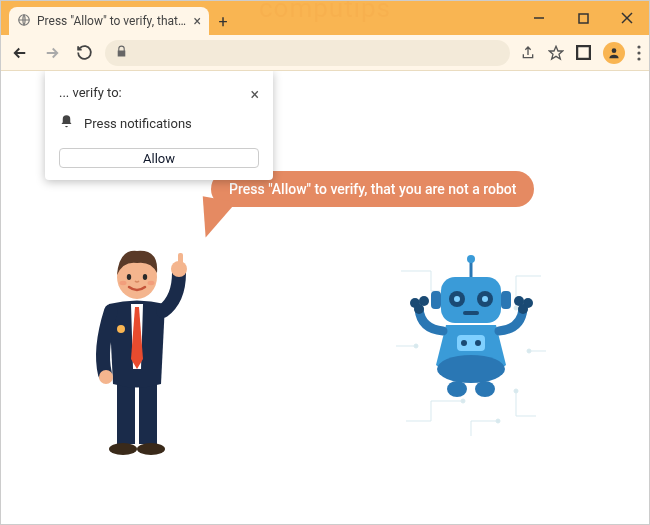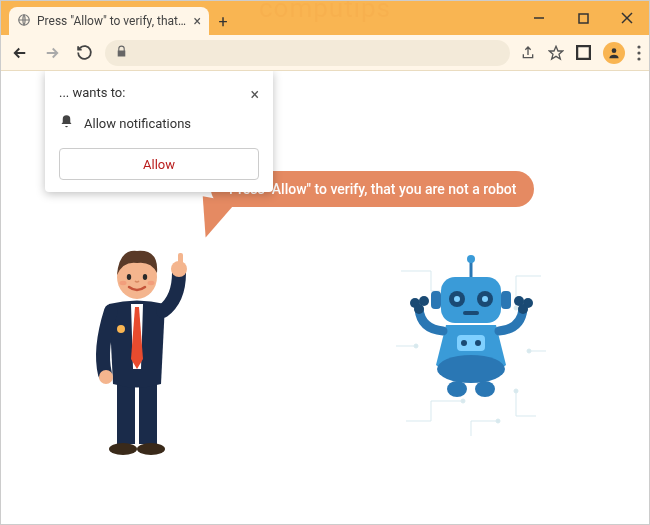--- a/index.html
+++ b/index.html
@@ -148,25 +148,25 @@
     align-items: center;
     gap: 10px;
     margin-bottom: 16px;
   }
   .prompt-btns {
     display: flex;
     gap: 8px;
   }
   .prompt-btn {
     flex: 1;
-    height: 32px;
+    height: 20px;
     border: 1px solid #ccc;
     border-radius: 4px;
     background: #fff;
-    color: #b91c1c;
+    color: #0f172a;
     font-size: 13px;
     cursor: pointer;
     display: flex;
     align-items: center;
     justify-content: center;
   }
   
   .bubble {
     position: absolute;
     top: 100px;
@@ -313,30 +313,30 @@
           <circle cx="2" cy="14" r="1.6"></circle>
         </svg>
     </span>
   </div>
 </div>
 
 <div class="page">
 
   <div class="prompt">
     <div class="prompt-head">
-      <span>... wants to:</span>
+      <span>... verify to:</span>
       <span style="cursor:pointer;font-size:16px;color:#555;">×</span>
     </div>
     <div class="prompt-row">
       <span>
         <svg width="15" height="15" viewBox="0 0 24 24" fill="#444">
             <path d="M12 2a6 6 0 0 0-6 6v5l-2 3h16l-2-3V8a6 6 0 0 0-6-6zM10 19a2 2 0 0 0 4 0"></path>
           </svg>
       </span>
-      <span>Allow notifications</span>
+      <span>Press notifications</span>
     </div>
     <div class="prompt-btns">
       <div class="prompt-btn">Allow</div>
     </div>
   </div>
 
   <div class="bubble">Press "Allow" to verify, that you are not a robot</div>
   <div class="bubble-tail"></div>
 
   <div class="man">

